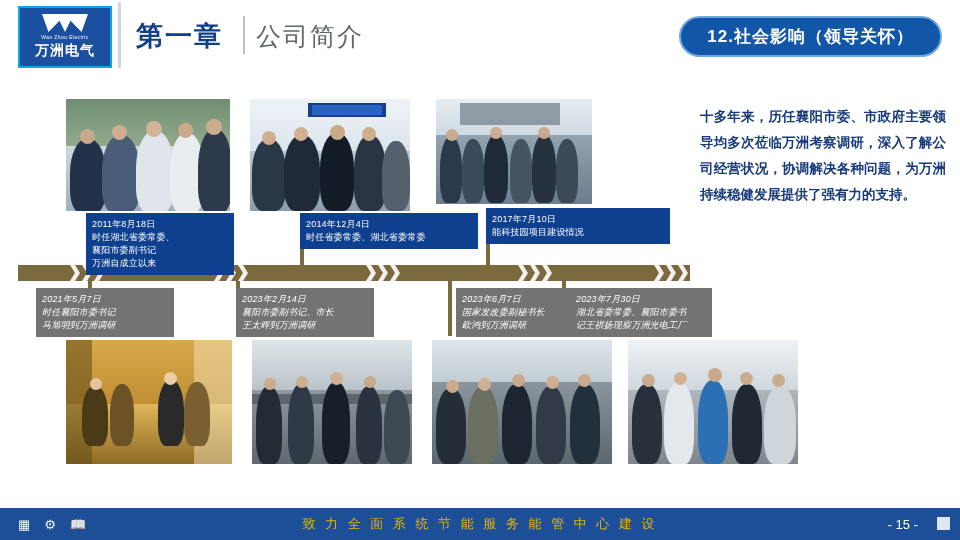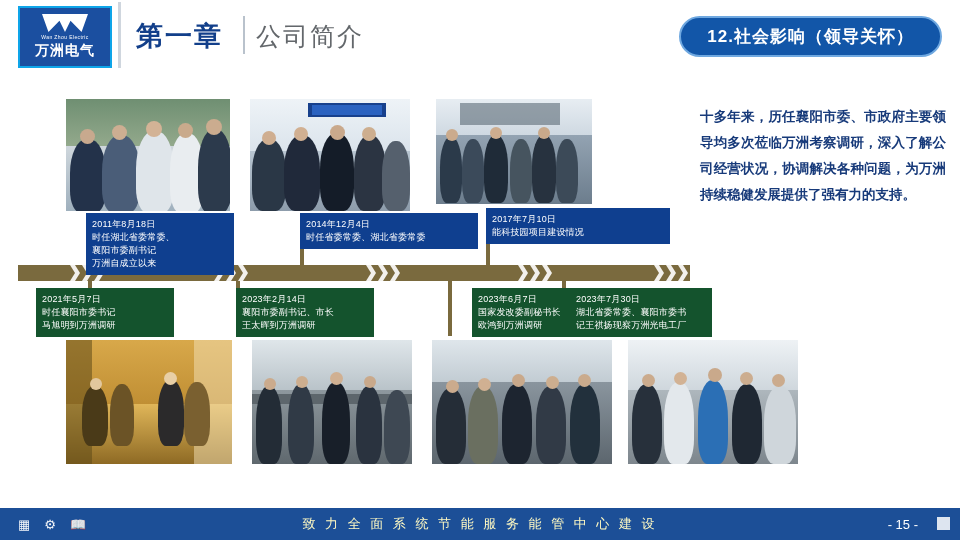--- a/index.html
+++ b/index.html
@@ -68,37 +68,37 @@
     position:absolute;overflow:hidden;background:#2b3b4d;
   }
   .photo .sky{position:absolute;left:0;top:0;width:100%;height:42%;}
   .photo .ground{position:absolute;left:0;bottom:0;width:100%;height:58%;}
   .blob{position:absolute;border-radius:46% 46% 30% 30%;}
   
   .caption{
     position:absolute;background:#0f3f8f;color:#ffffff;
     font-size:9px;line-height:13px;padding:5px 6px;letter-spacing:.2px;
   }
-  .caption.tan{background:#14532d;}
+  .caption.tan{background:#737373;font-style:italic;}
   
   .right-text{
     position:absolute;left:700px;top:104px;width:246px;
     color:#173a7a;font-size:13.5px;line-height:26px;font-weight:bold;
     text-align:justify;
   }
   .right-text p{margin:0;}
   .rt-indent1{text-indent:14px;}
   
   .footer{
     position:absolute;left:0;bottom:0;width:960px;height:32px;background:#1c4f97;
   }
   .footer-center{
     position:absolute;left:0;top:0;width:960px;height:32px;
     display:flex;align-items:center;justify-content:center;
-    color:#fef9c3;font-size:13px;letter-spacing:3px;
+    color:#eab308;font-size:13px;letter-spacing:3px;
   }
   .footer-icons{
     position:absolute;left:18px;top:0;height:32px;display:flex;align-items:center;gap:14px;
   }
   .footer-icons span{color:#ffffff;font-size:13px;opacity:.95;}
   .page-num{
     position:absolute;right:42px;top:0;height:32px;display:flex;align-items:center;
     color:#ffffff;font-size:13px;
   }
   .footer-sq{
@@ -212,21 +212,21 @@
 <div class="caption tan" style="left:36px;top:288px;width:126px;">
   <div>2021年5月7日</div>
   <div>时任襄阳市委书记</div>
   <div>马旭明到万洲调研</div>
 </div>
 <div class="caption tan" style="left:236px;top:288px;width:126px;">
   <div>2023年2月14日</div>
   <div>襄阳市委副书记、市长</div>
   <div>王太晖到万洲调研</div>
 </div>
-<div class="caption tan" style="left:472px;top:288px;width:122px;">
+<div class="caption tan" style="left:456px;top:288px;width:122px;">
   <div>2023年6月7日</div>
   <div>国家发改委副秘书长</div>
   <div>欧鸿到万洲调研</div>
 </div>
 <div class="caption tan" style="left:570px;top:288px;width:130px;">
   <div>2023年7月30日</div>
   <div>湖北省委常委、襄阳市委书</div>
   <div>记王祺扬现察万洲光电工厂</div>
 </div>
 

